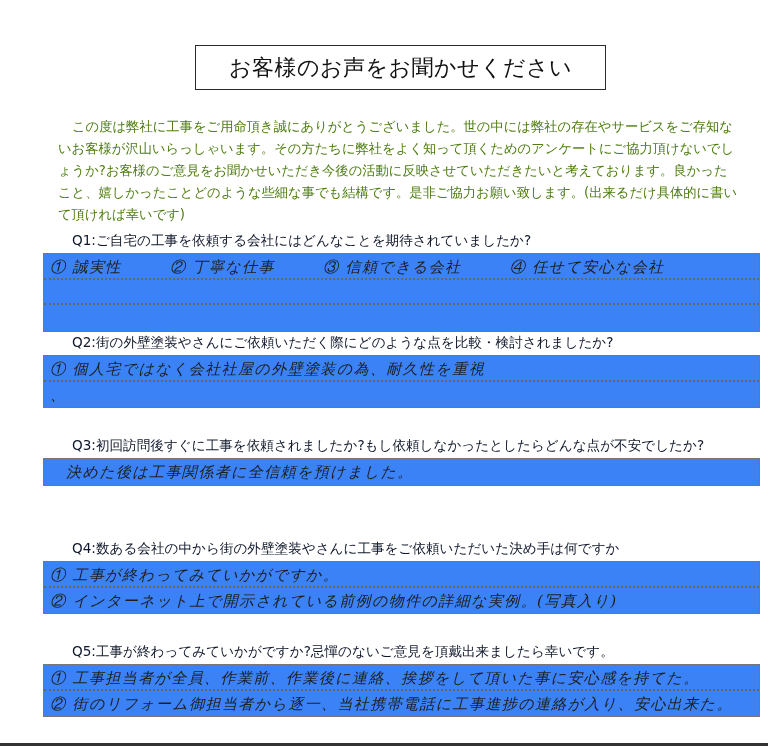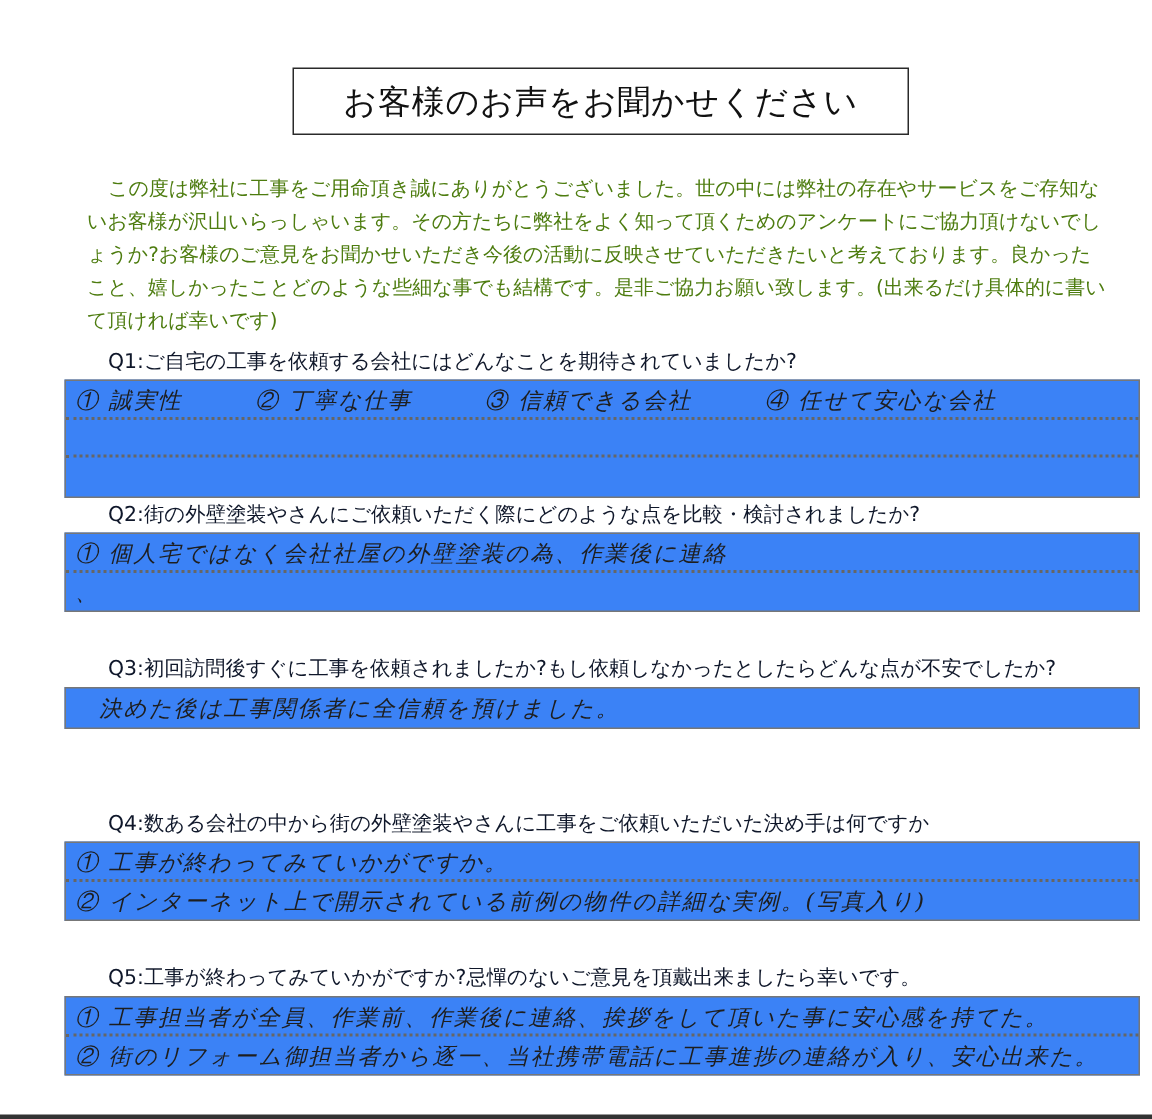--- a/index.html
+++ b/index.html
@@ -58,21 +58,21 @@
     <span>② 丁寧な仕事</span>
     <span>③ 信頼できる会社</span>
     <span>④ 任せて安心な会社</span>
   </div>
   <div class="answer-line"></div>
   <div class="answer-line"></div>
 </div>
 
 <div class="question" style="top:334px">Q2:街の外壁塗装やさんにご依頼いただく際にどのような点を比較・検討されましたか?</div>
 <div class="answer-box" style="top:355px">
-  <div class="answer-line">① 個人宅ではなく会社社屋の外壁塗装の為、作業後に連絡</div>
+  <div class="answer-line">① 個人宅ではなく会社社屋の外壁塗装の為、耐久性を重視</div>
   <div class="answer-line">、</div>
 </div>
 
 <div class="question" style="top:437px">Q3:初回訪問後すぐに工事を依頼されましたか?もし依頼しなかったとしたらどんな点が不安でしたか?</div>
 <div class="answer-box" style="top:458px">
   <div class="answer-line" style="padding-left:22px">決めた後は工事関係者に全信頼を預けました。</div>
 </div>
 
 <div class="question" style="top:540px">Q4:数ある会社の中から街の外壁塗装やさんに工事をご依頼いただいた決め手は何ですか</div>
 <div class="answer-box" style="top:561px">

